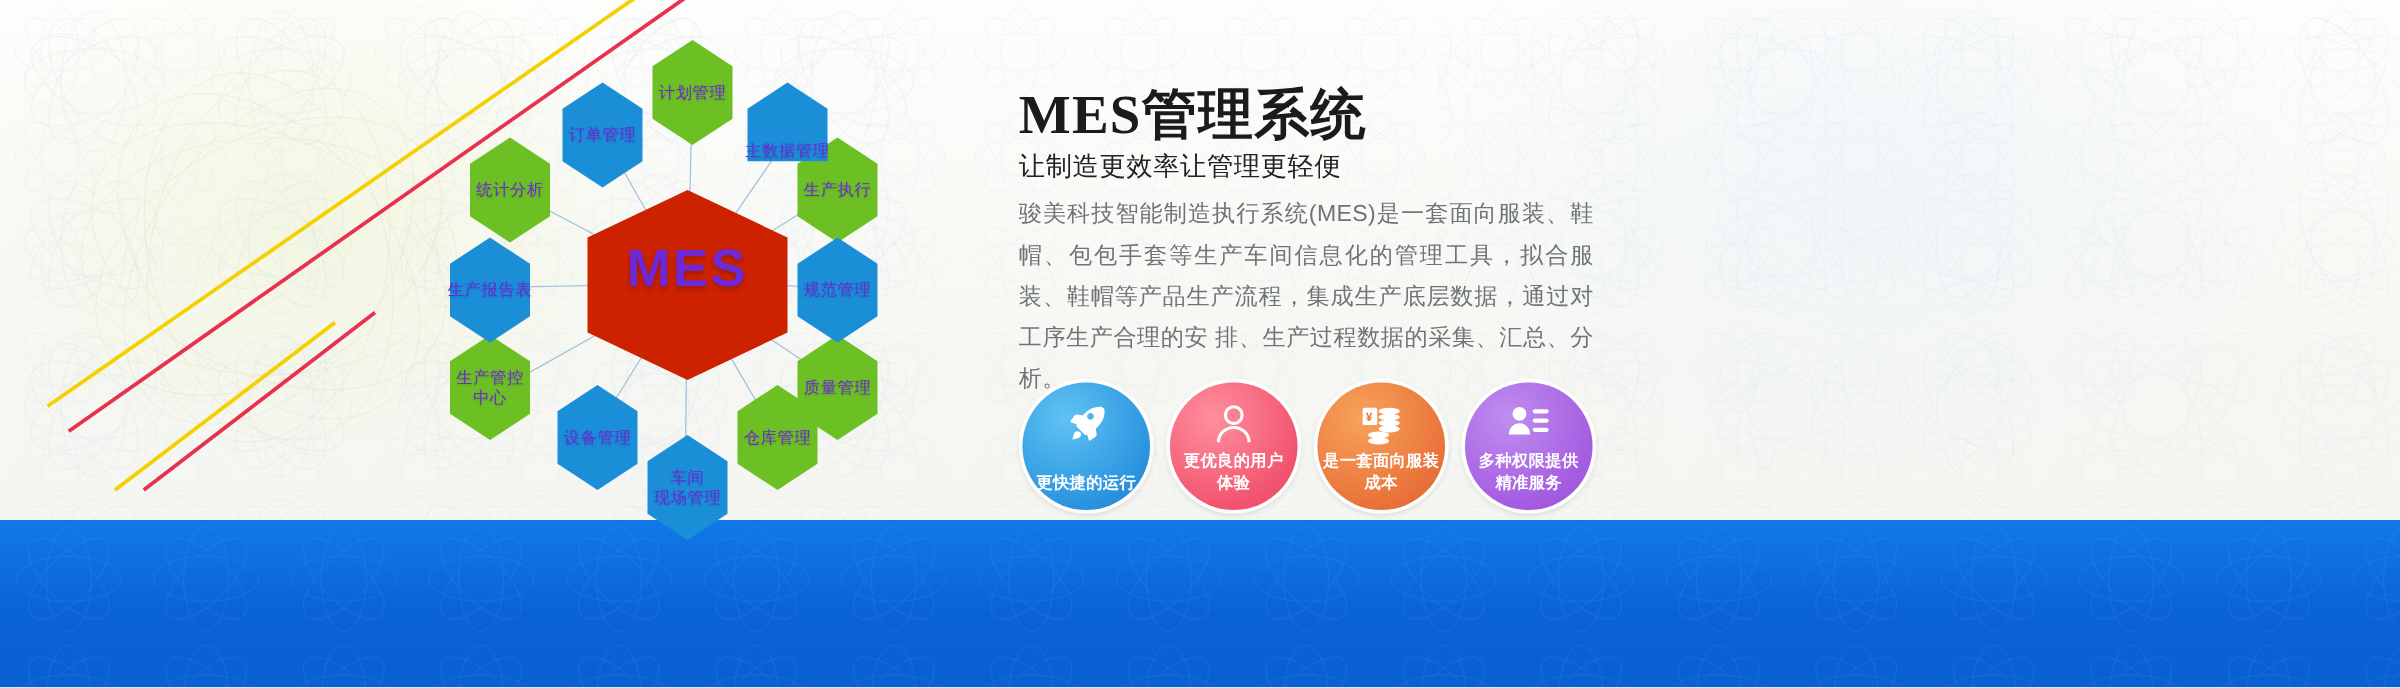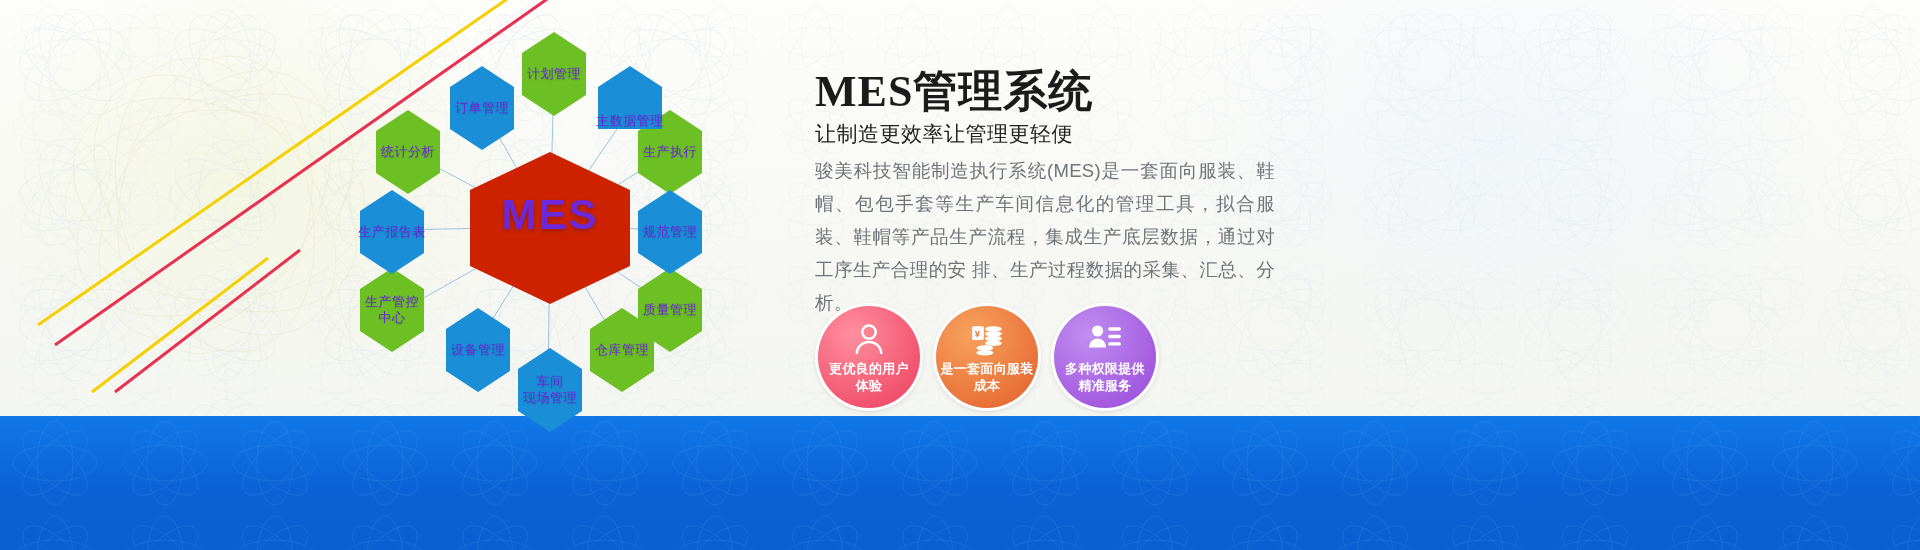--- a/index.html
+++ b/index.html
@@ -210,20 +210,29 @@
   </div>
 
   <div id="copy">
     <h1 id="title">MES管理系统</h1>
     <div id="subtitle">让制造更效率让管理更轻便</div>
     <p id="para">骏美科技智能制造执行系统(MES)是一套面向服装、鞋帽、包包手套等生产车间信息化的管理工具，拟合服装、鞋帽等产品生产流程，集成生产底层数据，通过对工序生产合理的安 排、生产过程数据的采集、汇总、分析。</p>
   </div>
 
   <div id="badges">
 
+    <div class="badge b1">
+      <svg class="bicon" viewBox="0 0 32 32">
+        <g fill="#ffffff">
+          <path d="M27.6 3.2c-4.6-.5-9 1.2-12.3 4.5l-2.1 2.1-3.9-.7c-.8-.1-1.6.1-2.1.7L4.4 13.6c-.5.5-.3 1.3.4 1.5l4 1.2c-.2.6-.3 1.1-.3 1.5l6.6 6.6c.4 0 .9-.1 1.5-.3l1.2 4c.2.7 1 .9 1.5.4l3.8-2.8c.6-.5.8-1.3.7-2.1l-.7-3.9 2.1-2.1c3.3-3.3 5-7.7 4.5-12.3-.1-.6-.6-1-1.1-1.1zM21 12.2c-1 1-2.6 1-3.6 0s-1-2.6 0-3.6 2.6-1 3.6 0 1 2.6 0 3.6z"></path>
+          <path d="M7.6 22.3c-1.2 1.2-1.9 5.6-1.9 5.6s4.4-.7 5.6-1.9c1-1 1.1-2.6.1-3.6s-2.8-1.1-3.8-.1z"></path>
+        </g>
+      </svg>
+      <div class="btxt">更快捷的运行</div>
+    </div>
 
     <div class="badge b2">
       <svg class="bicon" viewBox="0 0 32 32">
         <g fill="none" stroke="#ffffff" stroke-width="2.4">
           <circle cx="16" cy="9.5" r="6.3"></circle>
           <path d="M4.5 30c0-6.4 5.1-11.2 11.5-11.2S27.5 23.6 27.5 30"></path>
         </g>
       </svg>
       <div class="btxt">更优良的用户
 体验</div>

